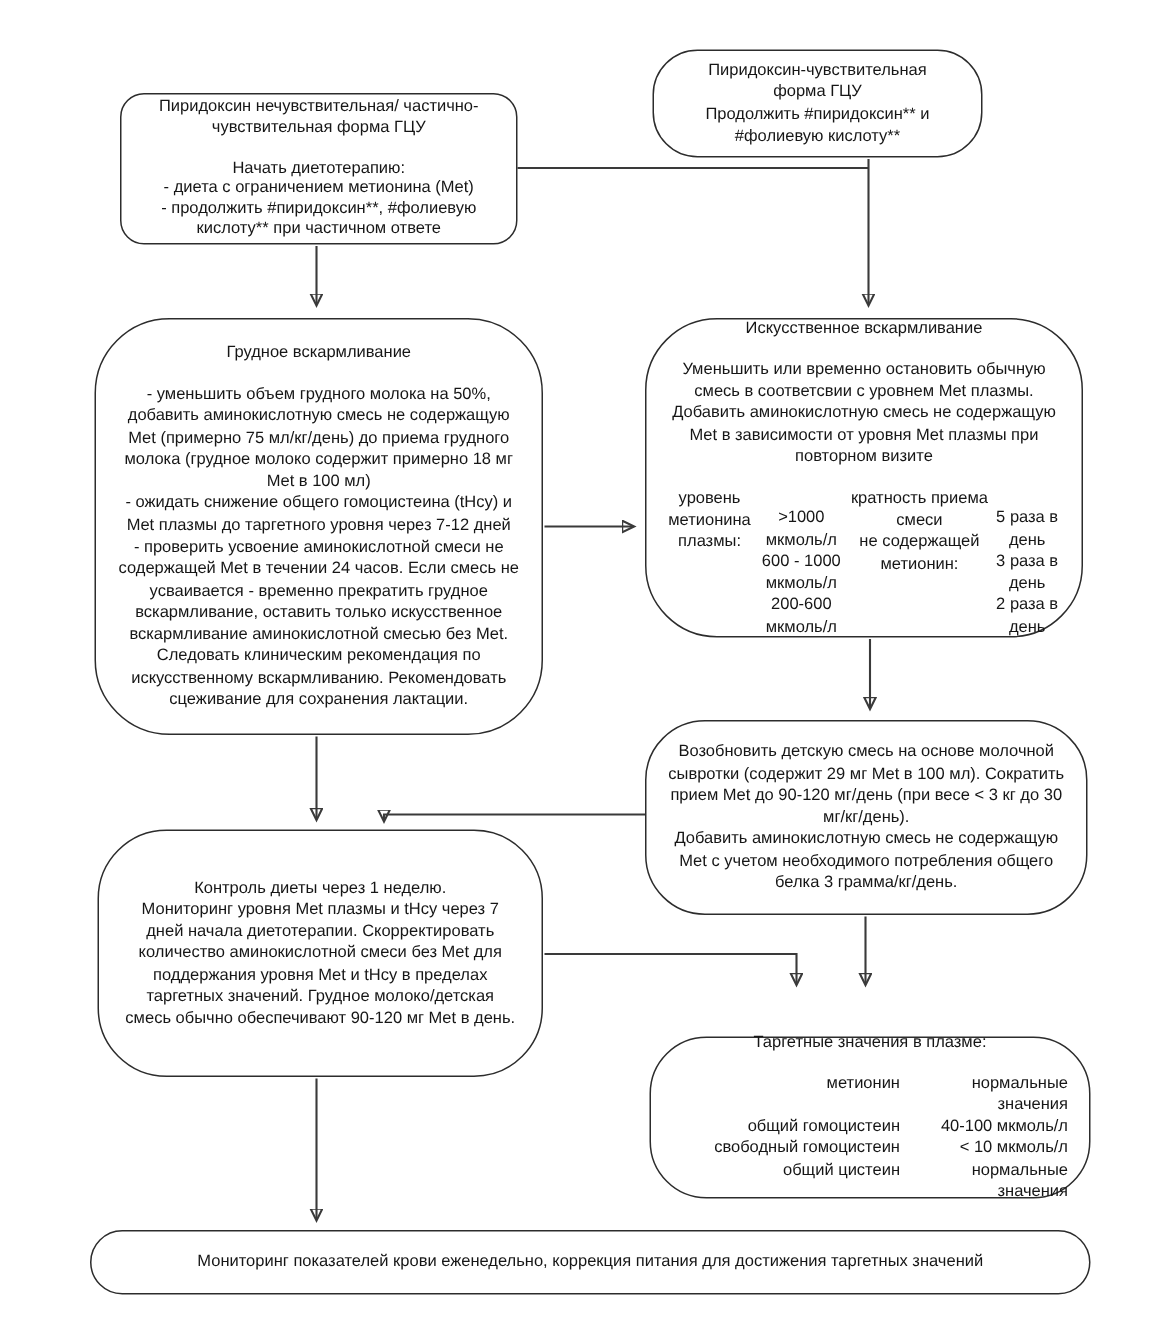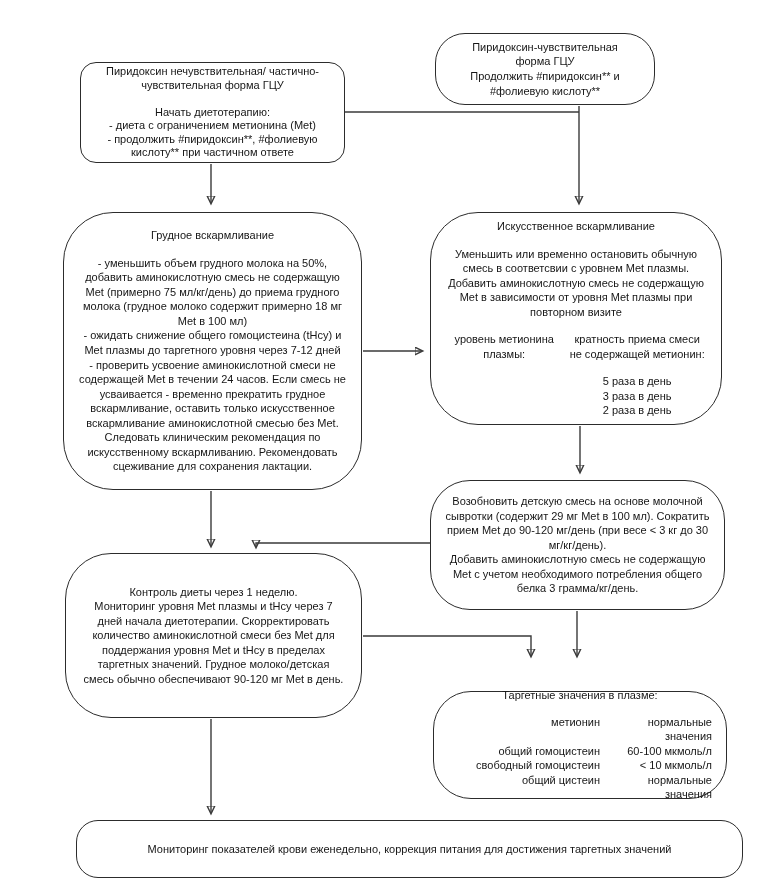--- a/index.html
+++ b/index.html
@@ -18,24 +18,24 @@
   .pre{white-space:pre-line;}
   .node-title{margin-bottom:13px;}
   
   .n-unresp{left:80px;top:62px;width:265px;height:101px;border-radius:16px;line-height:1.23;padding:4px 12px;}
   .n-resp{left:435px;top:33px;width:220px;height:72px;border-radius:30px;padding:16px 10px;}
   .n-breast{left:63px;top:212px;width:299px;height:278px;border-radius:50px;padding:8px 12px;}
   .n-formula{left:430px;top:212px;width:292px;height:213px;border-radius:48px;padding:8px 12px;}
   .n-resume{left:430px;top:480px;width:295px;height:130px;border-radius:40px;padding:6px 14px;}
   .n-control{left:65px;top:553px;width:297px;height:165px;border-radius:46px;padding:8px 16px;}
   .n-targets{left:433px;top:663px;width:294px;height:108px;border-radius:38px;padding:6px 0;margin-top:28px;}
-  .n-bottom{left:76px;top:820px;width:667px;height:58px;border-radius:22px;padding:2px 20px;}
+  .n-bottom{left:60px;top:820px;width:667px;height:43px;border-radius:22px;padding:2px 20px;}
   
   .ftable{display:flex;width:100%;margin-top:13px;}
-  .fcol{flex:0 0 46%;display:flex;flex-direction:column;align-items:center;}
+  .fcol{flex:0 0 46%;display:flex;flex-direction:row;align-items:flex-start;}
   .fcol.c2{flex:0 0 54%;}
   .fhead{white-space:pre-line;min-height:29px;}
   .fvals{margin-top:13px;}
   
   .ttable{width:100%;box-sizing:border-box;padding:0 14px;margin-top:12px;}
   .trow{display:grid;grid-template-columns:152px 1fr;text-align:right;}
 </style>
 </head>
 <body>
 
@@ -81,20 +81,25 @@
 - проверить усвоение аминокислотной смеси не содержащей Met в течении 24 часов. Если смесь не усваивается - временно прекратить грудное вскармливание, оставить только искусственное вскармливание аминокислотной смесью без Met. Следовать клиническим рекомендация по искусственному вскармливанию. Рекомендовать сцеживание для сохранения лактации.</div>
   </div>
 
   <div class="node n-formula">
     <div class="node-title">Искусственное вскармливание</div>
     <div class="pre">Уменьшить или временно остановить обычную смесь в соответсвии с уровнем Met плазмы. Добавить аминокислотную смесь не содержащую Met в зависимости от уровня Met плазмы при повторном визите</div>
     <div class="ftable">
       <div class="fcol">
         <div class="fhead">уровень метионина
 плазмы:</div>
+        <div class="fvals">
+          <div>&gt;1000 мкмоль/л</div>
+          <div>600 - 1000 мкмоль/л</div>
+          <div>200-600 мкмоль/л</div>
+        </div>
       </div>
       <div class="fcol c2">
         <div class="fhead">кратность приема смеси
 не содержащей метионин:</div>
         <div class="fvals">
           <div>5 раза в день</div>
           <div>3 раза в день</div>
           <div>2 раза в день</div>
         </div>
       </div>
@@ -113,21 +118,21 @@
 
   <div class="node n-targets">
     <div>Таргетные значения в плазме:</div>
     <div class="ttable">
       <div class="trow">
         <span>метионин</span>
         <span>нормальные значения</span>
       </div>
       <div class="trow">
         <span>общий гомоцистеин</span>
-        <span>60-100 мкмоль/л</span>
+        <span>40-100 мкмоль/л</span>
       </div>
       <div class="trow">
         <span>свободный гомоцистеин</span>
         <span>&lt; 10 мкмоль/л</span>
       </div>
       <div class="trow">
         <span>общий цистеин</span>
         <span>нормальные значения</span>
       </div>
     </div>

